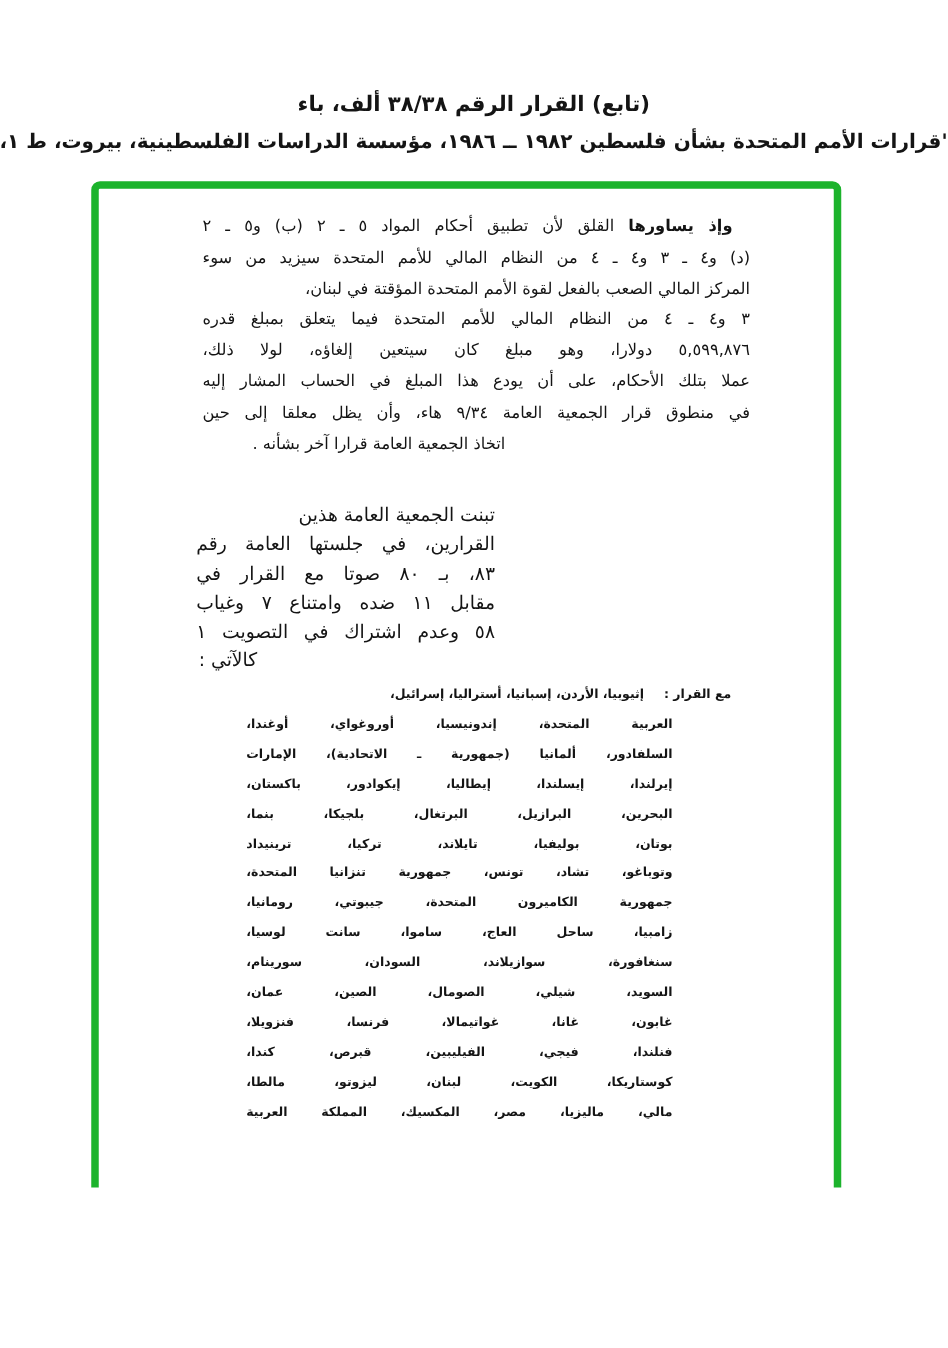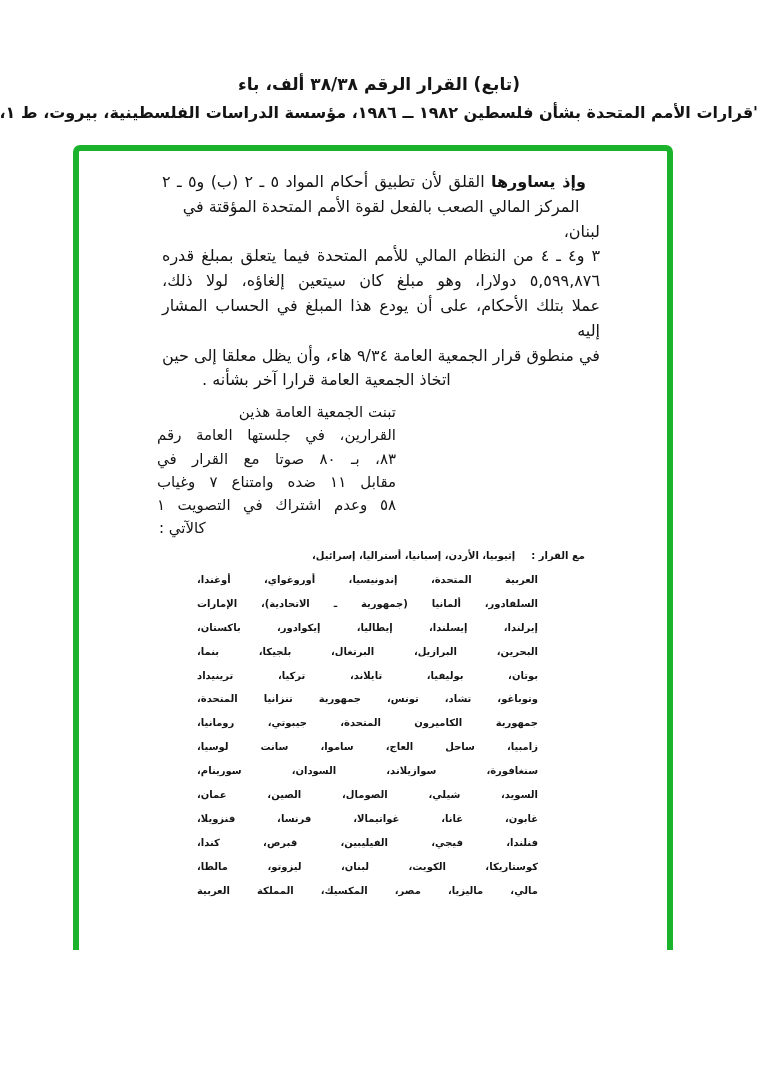--- a/index.html
+++ b/index.html
@@ -24,21 +24,21 @@
     white-space: nowrap;
   }
   .frame {
     position: absolute; left: 73px; top: 145px;
     width: 588px; height: 816px;
     border: 6px solid var(--frame);
     border-radius: 7px;
   }
   .para1 {
     position: absolute; left: 162px; top: 170px; width: 438px;
-    direction: rtl; font-size: 16px; line-height: 24.8px;
+    direction: rtl; font-size: 13px; line-height: 24.8px;
   }
   .jline { text-align: justify; text-align-last: justify; }
   .rline-end { text-align: center; text-align-last: right; }
   .lline-end { text-align: left; text-align-last: left; padding-left: 40px; }
   .ind1 { text-indent: 14px; }
   .ind2 { text-indent: 8px; }
   .lead { font-weight: bold; }
   .vote {
     position: absolute; left: 157px; top: 401px; width: 239px;
     direction: rtl; font-size: 15px; line-height: 23.3px;
@@ -64,20 +64,21 @@
 
 <div class="page">
 
   <div class="title">(تابع) القرار الرقم ٣٨/٣٨ ألف، باء</div>
   <div class="citation">'قرارات الأمم المتحدة بشأن فلسطين ١٩٨٢ ــ ١٩٨٦، مؤسسة الدراسات الفلسطينية، بيروت، ط ١، ١٩٩٤، مج ٣، ص٩٨- ١٠١'</div>
 
   <div class="frame"></div>
 
   <div class="para1">
     <div class="jline ind1"><span class="lead">وإذ يساورها</span><span> القلق لأن تطبيق أحكام المواد ٥ ـ ٢ (ب) و٥ ـ ٢</span></div>
+    <div class="jline">(د) و٤ ـ ٣ و٤ ـ ٤ من النظام المالي للأمم المتحدة سيزيد من سوء</div>
     <div class="rline-end">المركز المالي الصعب بالفعل لقوة الأمم المتحدة المؤقتة في لبنان،</div>
     <div class="jline">٣ و٤ ـ ٤ من النظام المالي للأمم المتحدة فيما يتعلق بمبلغ قدره</div>
     <div class="jline">٥,٥٩٩,٨٧٦ دولارا، وهو مبلغ كان سيتعين إلغاؤه، لولا ذلك،</div>
     <div class="jline">عملا بتلك الأحكام، على أن يودع هذا المبلغ في الحساب المشار إليه</div>
     <div class="jline">في منطوق قرار الجمعية العامة ٩/٣٤ هاء، وأن يظل معلقا إلى حين</div>
     <div class="lline-end">اتخاذ الجمعية العامة قرارا آخر بشأنه .</div>
   </div>
 
   <div class="vote">
     <div class="open">تبنت الجمعية العامة هذين</div>

